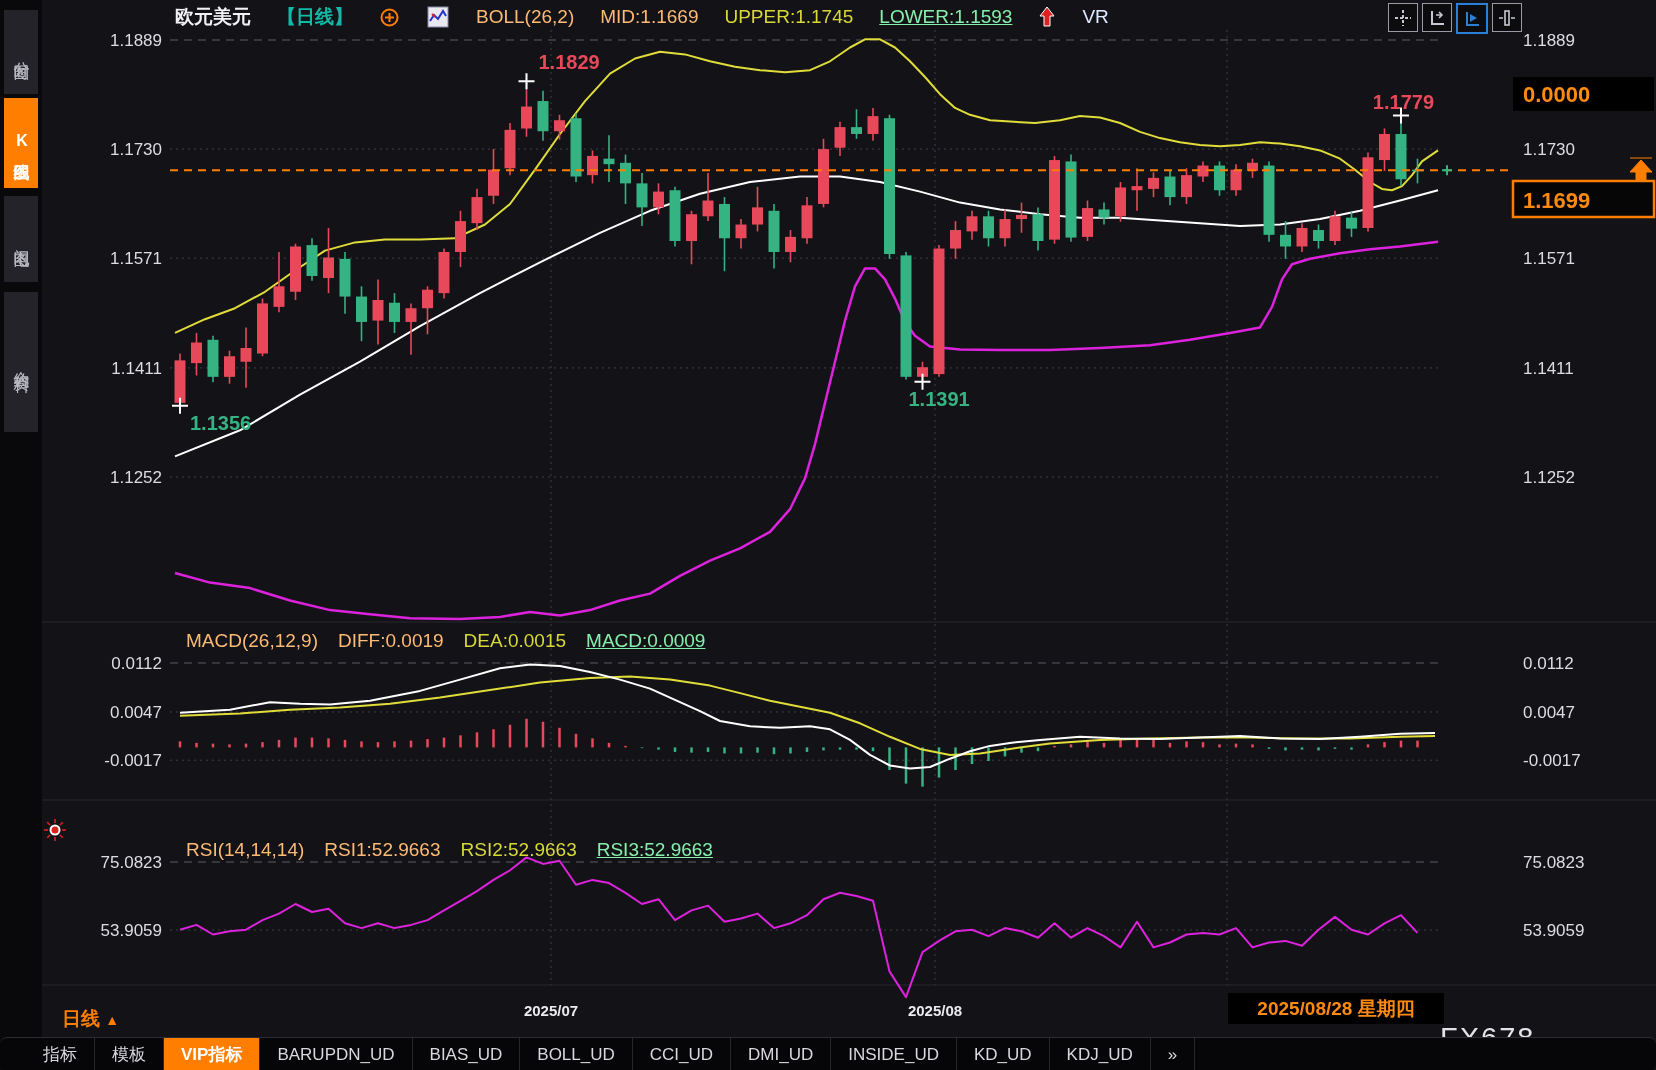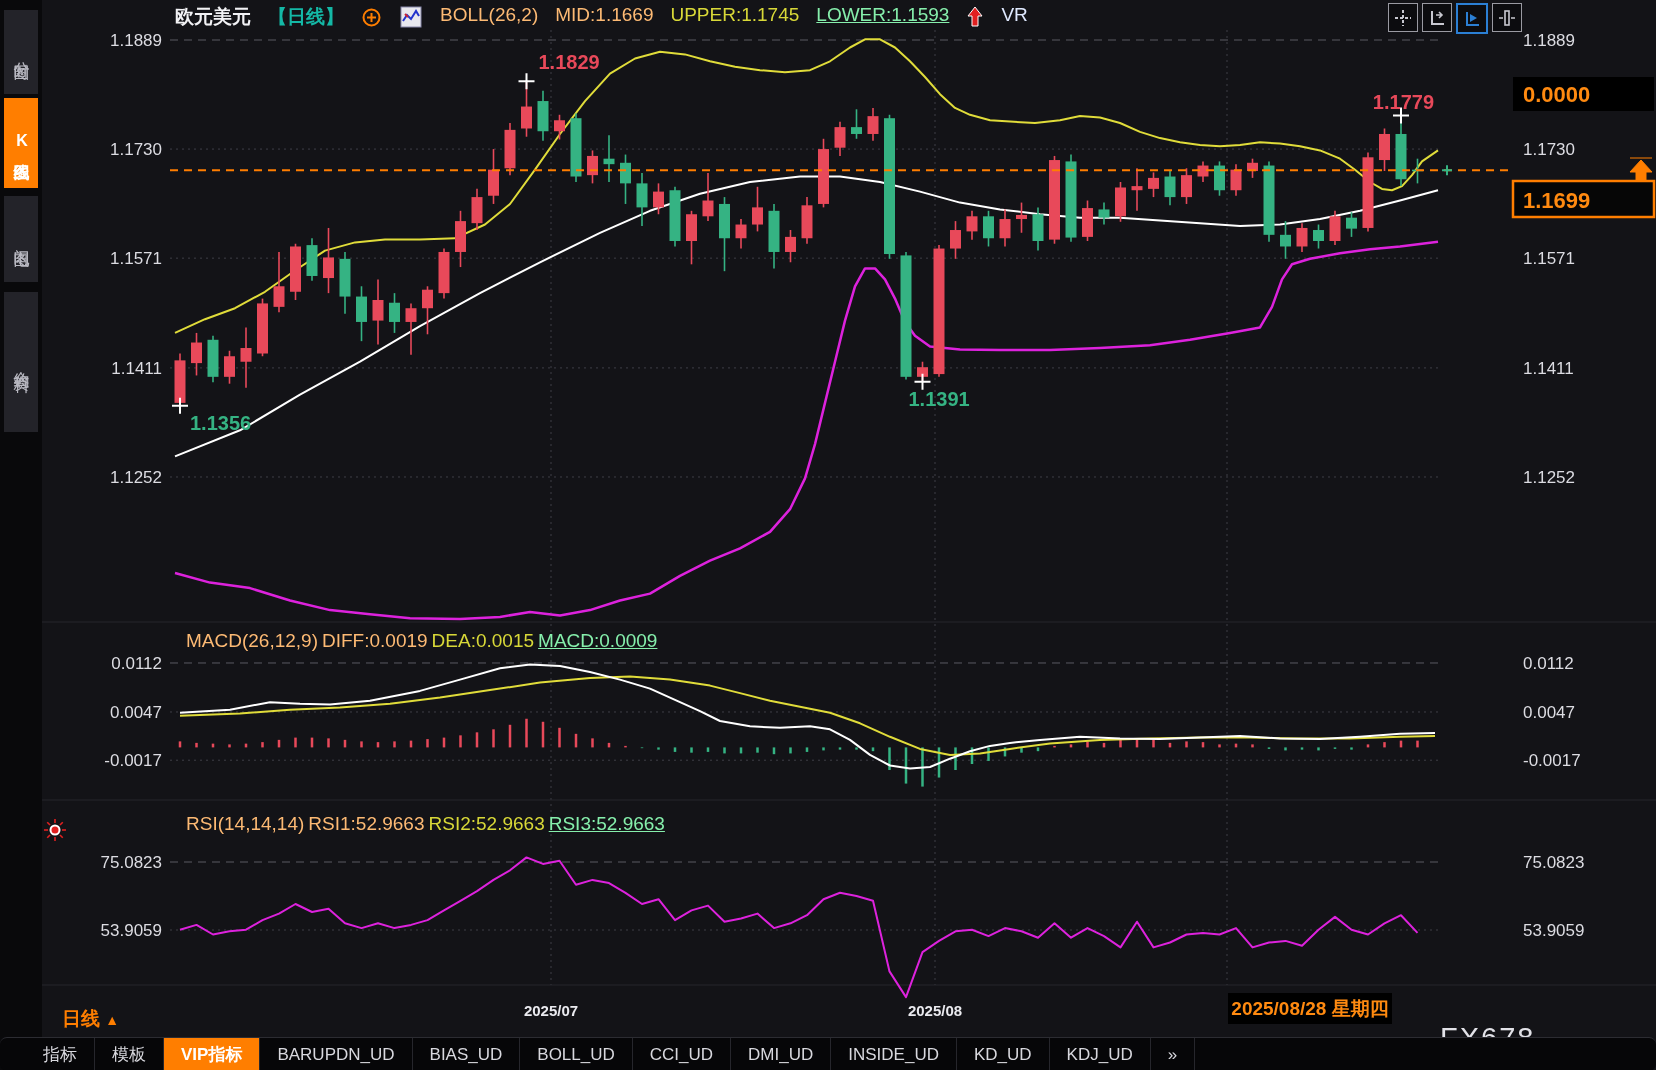--- a/index.html
+++ b/index.html
@@ -5,42 +5,42 @@
   html,body{margin:0;padding:0;background:#121216;width:1656px;height:1070px;overflow:hidden;
     font-family:"Liberation Sans","DejaVu Sans",sans-serif;}
   #app{position:relative;width:1656px;height:1070px;background:#131317;}
   
   #sidebar{position:absolute;left:0;top:0;width:42px;height:1070px;background:#09090b;z-index:5;}
   .side-item{position:absolute;left:4px;width:34px;background:#232329;color:#b9b9c2;
     display:flex;align-items:center;justify-content:center;font-size:16px;letter-spacing:2px;
     writing-mode:vertical-rl;text-orientation:upright;cursor:pointer;}
   .side-item.active{background:#ff7e00;color:#ffffff;font-weight:bold;}
   
-  #hdr{position:absolute;left:175px;top:4px;height:26px;display:flex;gap:17px;
+  #hdr{position:absolute;left:175px;top:4px;height:26px;display:flex;align-items:center;gap:26px;
     font-size:19px;z-index:6;white-space:nowrap;}
   .h-sym{color:#f2f2f5;font-weight:bold;}
   .h-per{color:#14b8a6;font-weight:bold;}
   .h-white{color:#fdba74;}
   .h-yellow{color:#d8d838;}
   .h-mag{color:#86efac;text-decoration:underline;}
   .h-vr{color:#dfe9ff;}
   .icon-btn{display:inline-flex;align-items:center;justify-content:center;}
   
   #toolbar{position:absolute;left:1388px;top:3px;display:flex;gap:4px;z-index:6;}
   .tool{width:28px;height:27px;border:1px solid #9a9aa2;background:#0c0c0f;display:flex;
     align-items:center;justify-content:center;cursor:pointer;}
   .tool.active{border:2px solid #2b7fd4;}
   
-  .ind-row{position:absolute;left:186px;display:flex;gap:4px;font-size:19px;z-index:4;white-space:nowrap;}
+  .ind-row{position:absolute;left:186px;display:flex;gap:20px;font-size:19px;z-index:4;white-space:nowrap;}
   
   .abs{position:absolute;}
   #period-lbl{left:62px;top:1006px;color:#ff7e00;font-size:19px;font-weight:bold;z-index:6;}
   #period-lbl .tri{font-size:14px;}
   .xlabel{top:1002px;width:140px;text-align:center;color:#eaeaef;font-size:15px;font-weight:bold;z-index:4;}
-  #datechip{left:1228px;top:993px;width:164px;height:31px;background:#000;color:#ff8a10;
+  #datechip{left:1228px;top:993px;width:216px;height:31px;background:#000;color:#ff8a10;
     font-size:19px;font-weight:bold;display:flex;align-items:center;justify-content:center;z-index:6;}
   #brand{left:1440px;top:1022px;color:#e2e2e8;font-size:29px;letter-spacing:2px;z-index:6;}
   
   #tabs{position:absolute;left:0;top:1037px;width:1656px;height:33px;background:#060608;
     border-top:1px solid #2c2c32;display:flex;align-items:stretch;z-index:7;border-radius:7px;}
   #tabs .spacer{width:26px;}
   .tab{display:flex;align-items:center;justify-content:center;padding:0 17px;color:#d8d8de;
     font-size:17px;border-right:1px solid #26262c;cursor:pointer;white-space:nowrap;}
   .tab.active{background:#ff7e00;color:#fff;font-weight:bold;}
   svg text{font-family:"Liberation Sans","DejaVu Sans",sans-serif;}
@@ -442,21 +442,21 @@
     </div>
   </div>
 
   <div class="ind-row" style="top:630px;">
     <span class="h-white">MACD(26,12,9)</span>
     <span class="h-white">DIFF:0.0019</span>
     <span class="h-yellow">DEA:0.0015</span>
     <span class="h-mag">MACD:0.0009</span>
   </div>
 
-  <div class="ind-row" style="top:813px;">
+  <div class="ind-row" style="top:839px;">
     <span class="h-white">RSI(14,14,14)</span>
     <span class="h-white">RSI1:52.9663</span>
     <span class="h-yellow">RSI2:52.9663</span>
     <span class="h-mag">RSI3:52.9663</span>
   </div>
 
   <div id="period-lbl" class="abs">
     <span>日线</span> <span class="tri">▲</span>
   </div>
   <div class="xlabel abs" style="left:481px;">2025/07</div>

